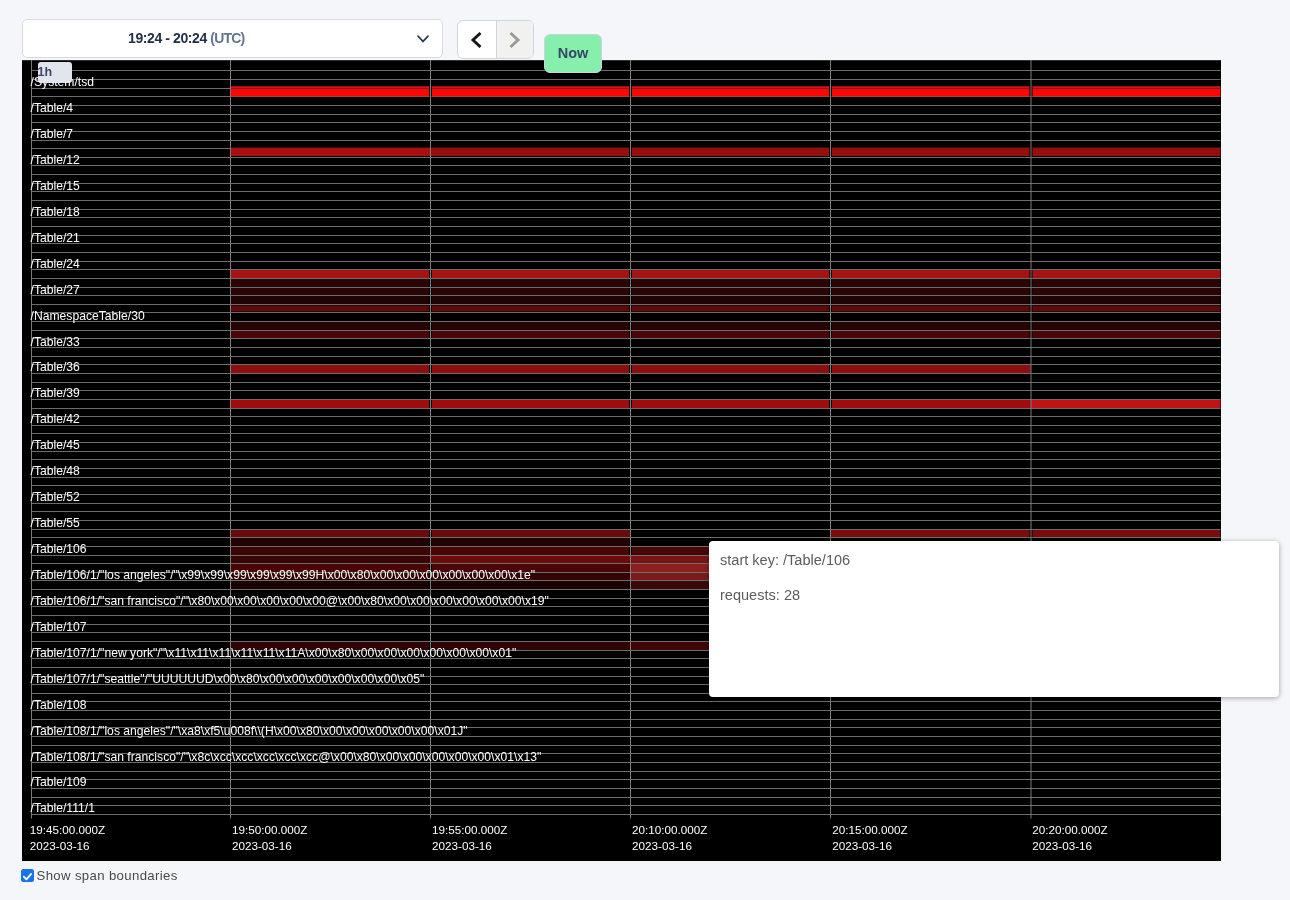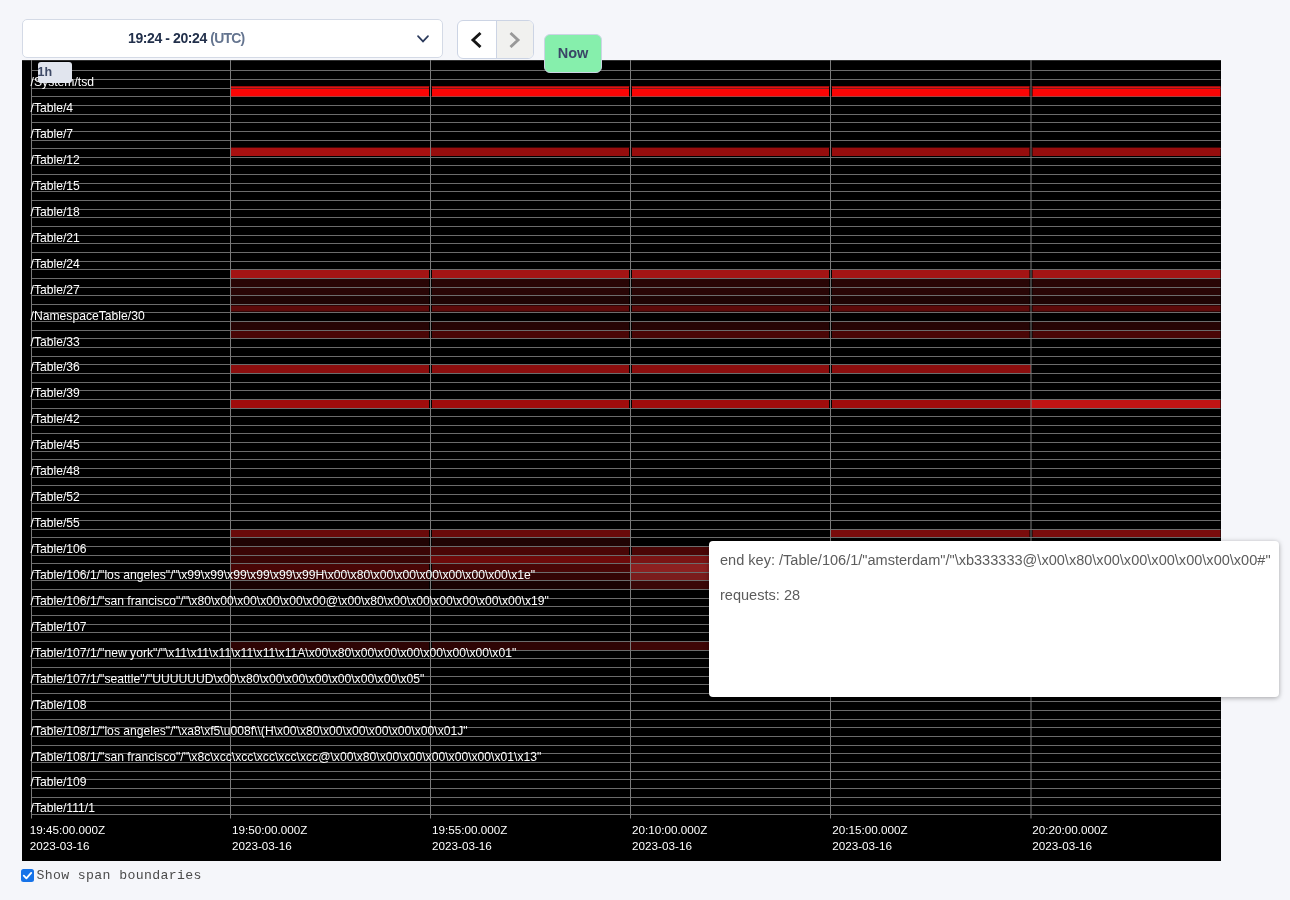--- a/index.html
+++ b/index.html
@@ -16,21 +16,21 @@
             position:absolute; background:#fff; display:flex; overflow:hidden; }
   .arrows .half { width:50%; height:100%; display:flex; align-items:center; justify-content:center; }
   .arrows .right { background:#f1f1ef; border-left:1px solid #ccd4e4; }
   .nowbtn { left:543.5px; top:19.5px; width:58px; height:38.5px; border:1px solid #ccd4e4; border-radius:6px;
             position:absolute; background:#86efac; color:#3a4666; font-weight:bold; font-size:14.5px;
             text-align:center; line-height:36px;margin-top:14px; }
   .tooltip { position:absolute; left:708.5px; top:540.5px; width:570px; height:156px; background:#fff;
              border-radius:4px; box-shadow:0 1px 5px rgba(0,0,0,0.35); color:#5c5c5c; font-size:14.55px;
              padding:2px 11px; z-index:5; }
   .tooltip div { line-height:34.5px; white-space:nowrap; }
-  .cbrow { position:absolute; left:21px; top:867.5px; display:flex; align-items:center;font-family:Liberation Mono, monospace; }
+  .cbrow { position:absolute; left:21px; top:867.5px; display:flex; align-items:center; }
   .cb { width:13px; height:13px; background:#1673e9; border-radius:2.5px; position:relative; }
   .cblabel { color:#4a4a4a; font-size:13.2px; margin-left:2.5px; letter-spacing:0.35px; }
 </style>
 </head>
 <body>
 <svg width="1290" height="900" viewBox="0 0 1290 900" style="position:absolute;left:0;top:0">
 <rect x="22" y="60" width="1199" height="801" fill="#000"></rect>
 <path d="M22 60.5H1221" stroke="#303030" stroke-width="1" fill="none"></path>
 <path d="M31 70.5H1220.5 M31 79.5H1220.5 M31 88.5H1220.5 M31 96.5H1220.5 M31 105.5H1220.5 M31 114.5H1220.5 M31 122.5H1220.5 M31 131.5H1220.5 M31 140.5H1220.5 M31 148.5H1220.5 M31 157.5H1220.5 M31 165.5H1220.5 M31 174.5H1220.5 M31 183.5H1220.5 M31 191.5H1220.5 M31 200.5H1220.5 M31 209.5H1220.5 M31 217.5H1220.5 M31 226.5H1220.5 M31 235.5H1220.5 M31 243.5H1220.5 M31 252.5H1220.5 M31 261.5H1220.5 M31 269.5H1220.5 M31 278.5H1220.5 M31 287.5H1220.5 M31 295.5H1220.5 M31 304.5H1220.5 M31 312.5H1220.5 M31 321.5H1220.5 M31 330.5H1220.5 M31 338.5H1220.5 M31 347.5H1220.5 M31 356.5H1220.5 M31 364.5H1220.5 M31 373.5H1220.5 M31 382.5H1220.5 M31 390.5H1220.5 M31 399.5H1220.5 M31 408.5H1220.5 M31 416.5H1220.5 M31 425.5H1220.5 M31 433.5H1220.5 M31 442.5H1220.5 M31 451.5H1220.5 M31 459.5H1220.5 M31 468.5H1220.5 M31 477.5H1220.5 M31 485.5H1220.5 M31 494.5H1220.5 M31 503.5H1220.5 M31 511.5H1220.5 M31 520.5H1220.5 M31 529.5H1220.5 M31 537.5H1220.5 M31 546.5H1220.5 M31 555.5H1220.5 M31 563.5H1220.5 M31 572.5H1220.5 M31 580.5H1220.5 M31 589.5H1220.5 M31 598.5H1220.5 M31 606.5H1220.5 M31 615.5H1220.5 M31 624.5H1220.5 M31 632.5H1220.5 M31 641.5H1220.5 M31 650.5H1220.5 M31 658.5H1220.5 M31 667.5H1220.5 M31 676.5H1220.5 M31 684.5H1220.5 M31 693.5H1220.5 M31 701.5H1220.5 M31 710.5H1220.5 M31 719.5H1220.5 M31 727.5H1220.5 M31 736.5H1220.5 M31 745.5H1220.5 M31 753.5H1220.5 M31 762.5H1220.5 M31 771.5H1220.5 M31 779.5H1220.5 M31 788.5H1220.5 M31 797.5H1220.5 M31 805.5H1220.5 M31 814.5H1220.5" stroke="#6c6c6c" stroke-width="1" fill="none"></path>
 <rect x="231" y="86.30" width="989.50" height="2.00" fill="#df1111"></rect>
@@ -126,21 +126,21 @@
       </svg>
     </div>
   <div class="half right">
       <svg width="13" height="17" viewBox="0 0 13 17">
         <path d="M2.5 2 L10 9 L2.5 16" stroke="#999999" stroke-width="2.9" fill="none" stroke-linecap="butt" stroke-linejoin="miter"></path>
       </svg>
     </div>
 </div>
 <div class="nowbtn">Now</div>
 <div class="tooltip">
-  <div>end key: /Table/106/1/"amsterdam"/"\xb333333@\x00\x80\x00\x00\x00\x00\x00\x00#"</div>
+  <div>start key: /Table/106</div>
   <div>requests: 28</div>
 </div>
 <div class="cbrow">
   <div class="cb"><svg width="13" height="13" viewBox="0 0 14 14">
         <path d="M3 7.2 L5.8 10 L11 4.2" stroke="#fff" stroke-width="2" fill="none" stroke-linecap="round" stroke-linejoin="round"></path>
       </svg></div>
   <div class="cblabel">Show span boundaries</div>
 </div>
 
 </body></html>

